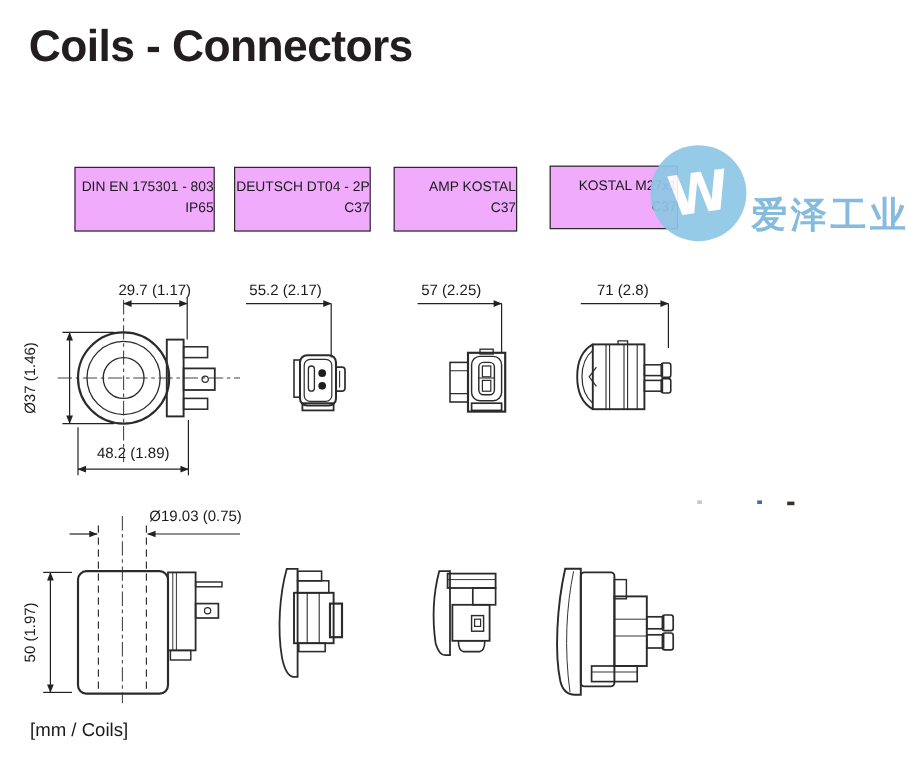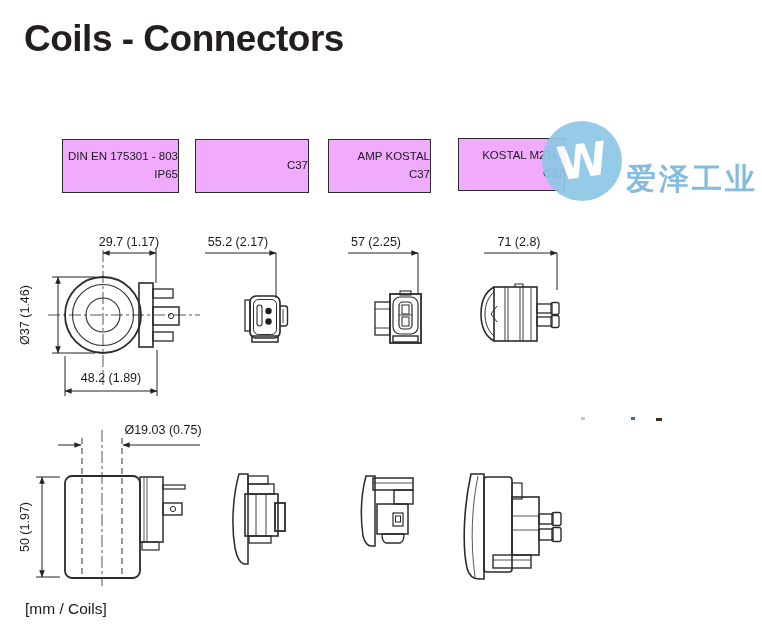--- a/index.html
+++ b/index.html
@@ -32,20 +32,21 @@
 
 <div id="page">
 
   <div class="abs" id="title">Coils - Connectors</div>
 
   <div class="type-box" style="left:62px;top:139px;width:115px;height:52px;">
     <span>DIN EN 175301 - 803</span>
     <span>IP65</span>
   </div>
   <div class="type-box" style="left:195px;top:139px;width:112px;height:52px;">
+    <span>DEUTSCH DT04 - 2P</span>
     <span>C37</span>
   </div>
   <div class="type-box" style="left:328px;top:139px;width:101px;height:52px;">
     <span>AMP KOSTAL</span>
     <span>C37</span>
   </div>
   <div class="type-box" style="left:458px;top:138px;width:105px;height:51px;">
     <span>KOSTAL M27x1</span>
     <span>C37</span>
   </div>

